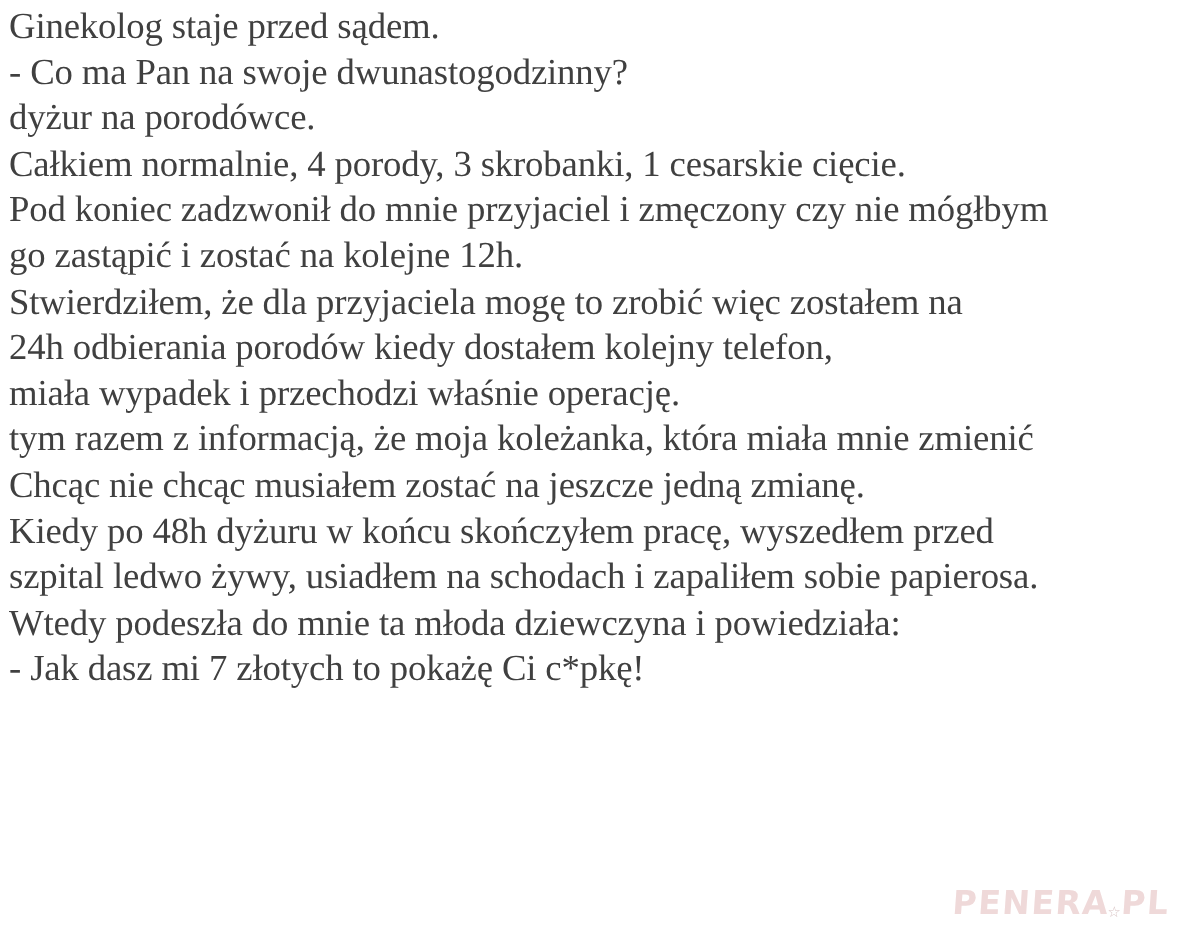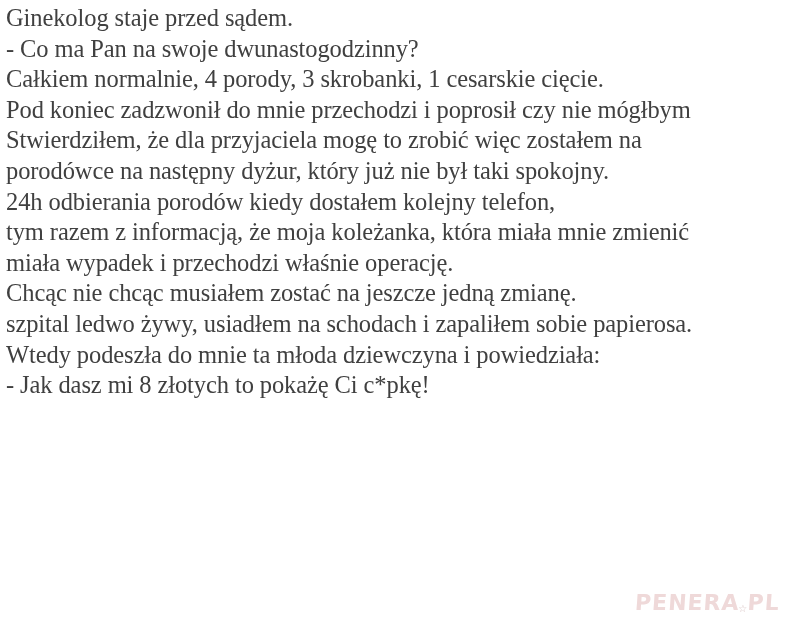--- a/index.html
+++ b/index.html
@@ -46,28 +46,30 @@
       vertical-align: -2px;
       margin: 0 -1px;
     }
   </style>
 </head>
 <body>
 
 <div class="joke">
   <span class="line">Ginekolog staje przed sądem.</span>
   <span class="line">- Co ma Pan na swoje dwunastogodzinny?</span>
+  <span class="line">dyżur na porodówce.</span>
   <span class="line">Całkiem normalnie, 4 porody, 3 skrobanki, 1 cesarskie cięcie.</span>
-  <span class="line">Pod koniec zadzwonił do mnie przechodzi i poprosił czy nie mógłbym</span>
+  <span class="line">Pod koniec zadzwonił do mnie przyjaciel i zmęczony czy nie mógłbym</span>
+  <span class="line">go zastąpić i zostać na kolejne 12h.</span>
   <span class="line">Stwierdziłem, że dla przyjaciela mogę to zrobić więc zostałem na</span>
-  <span class="line">porodówce na następny dyżur, który już nie był taki spokojny.</span>
   <span class="line">24h odbierania porodów kiedy dostałem kolejny telefon,</span>
+  <span class="line">miała wypadek i przechodzi właśnie operację.</span>
   <span class="line">tym razem z informacją, że moja koleżanka, która miała mnie zmienić</span>
-  <span class="line">miała wypadek i przechodzi właśnie operację.</span>
   <span class="line">Chcąc nie chcąc musiałem zostać na jeszcze jedną zmianę.</span>
+  <span class="line">Kiedy po 48h dyżuru w końcu skończyłem pracę, wyszedłem przed</span>
   <span class="line">szpital ledwo żywy, usiadłem na schodach i zapaliłem sobie papierosa.</span>
   <span class="line">Wtedy podeszła do mnie ta młoda dziewczyna i powiedziała:</span>
-  <span class="line">- Jak dasz mi 8 złotych to pokażę Ci c*pkę!</span>
+  <span class="line">- Jak dasz mi 7 złotych to pokażę Ci c*pkę!</span>
 </div>
 
 <div class="watermark">
   <span>PENERA</span><span class="star">☆</span><span>PL</span>
 </div>
 
 </body></html>

